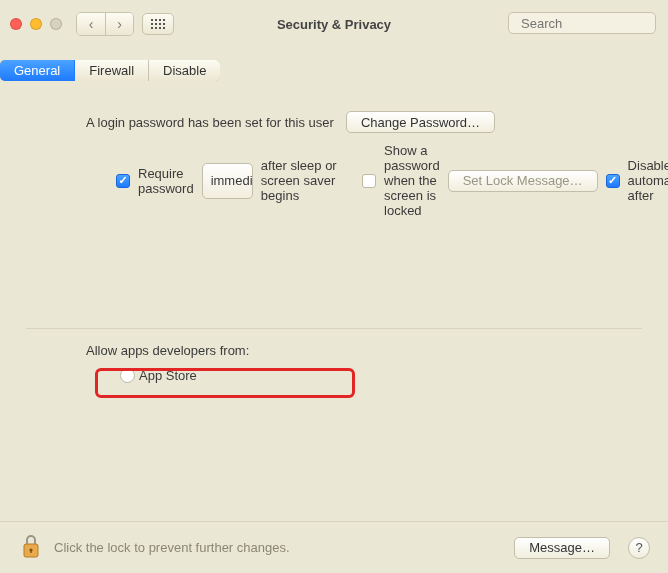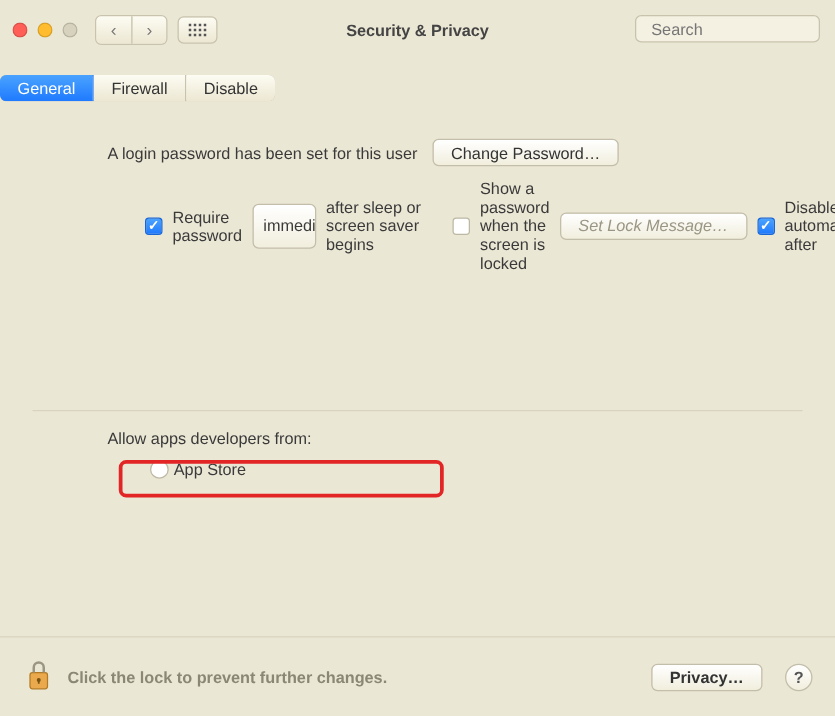--- a/index.html
+++ b/index.html
@@ -135,21 +135,21 @@
     border: 1px solid #c3beaa;
     border-radius: 5px;
     background: linear-gradient(#ffffff,#f1eedd);
     padding: 2px 14px;
     font-size: 13px;
     color: #333;
     white-space: nowrap;
     height: 22px;
     display: inline-flex; align-items: center;
   }
-  .btn.disabled { color: #9a9683; font-style: italic; }
+  .btn.disabled { color: #9a9683; }
 
   .opts {
     margin-left: 90px;
     display: flex; gap: 8px;
   }
   .optline {
     display: flex; align-items: center; gap: 8px;
   }
   .cb {
     width: 14px; height: 14px;
@@ -226,27 +226,26 @@
     width: 260px; height: 30px;
     border: 3px solid #e22525;
     border-radius: 6px;
     pointer-events: none;
   }
 
   
   .footer {
     position: absolute;
     left: 0; right: 0; bottom: 0;
-    height: 64px;
+    height: 52px;
     border-top: 1px solid #d8d3be;
     background: #ebe7d5;
     display: flex; align-items: center;
     padding: 16px 18px;
     gap: 10px;
-    font-weight: bold;
   }
   .lock-icon svg { width: 26px; height: 28px; }
   .footer-text { color: #8a8774; font-size: 13px; flex: 1; }
   .helpbtn {
     width: 22px; height: 22px;
     border-radius: 50%;
     border: 1px solid #c3beaa;
     background: linear-gradient(#ffffff,#f1eedd);
     display: flex; align-items: center; justify-content: center;
     font-size: 13px; color: #555;
@@ -358,15 +357,15 @@
 <div class="footer">
   <span class="lock-icon">
     <svg viewBox="0 0 24 28">
       <rect x="5" y="12" width="14" height="13" rx="2" fill="#e9a94c" stroke="#b47a23"></rect>
       <path d="M8 12 V8 a4 4 0 0 1 8 0 V12" fill="none" stroke="#9a9683" stroke-width="2"></path>
       <circle cx="12" cy="18" r="1.6" fill="#7a5413"></circle>
       <rect x="11.3" y="18" width="1.4" height="3" fill="#7a5413"></rect>
     </svg>
   </span>
   <span class="footer-text">Click the lock to prevent further changes.</span>
-  <span class="btn">Privacy…</span>
+  <span class="btn">Message…</span>
   <span class="helpbtn">?</span>
 </div>
 
 </body></html>

